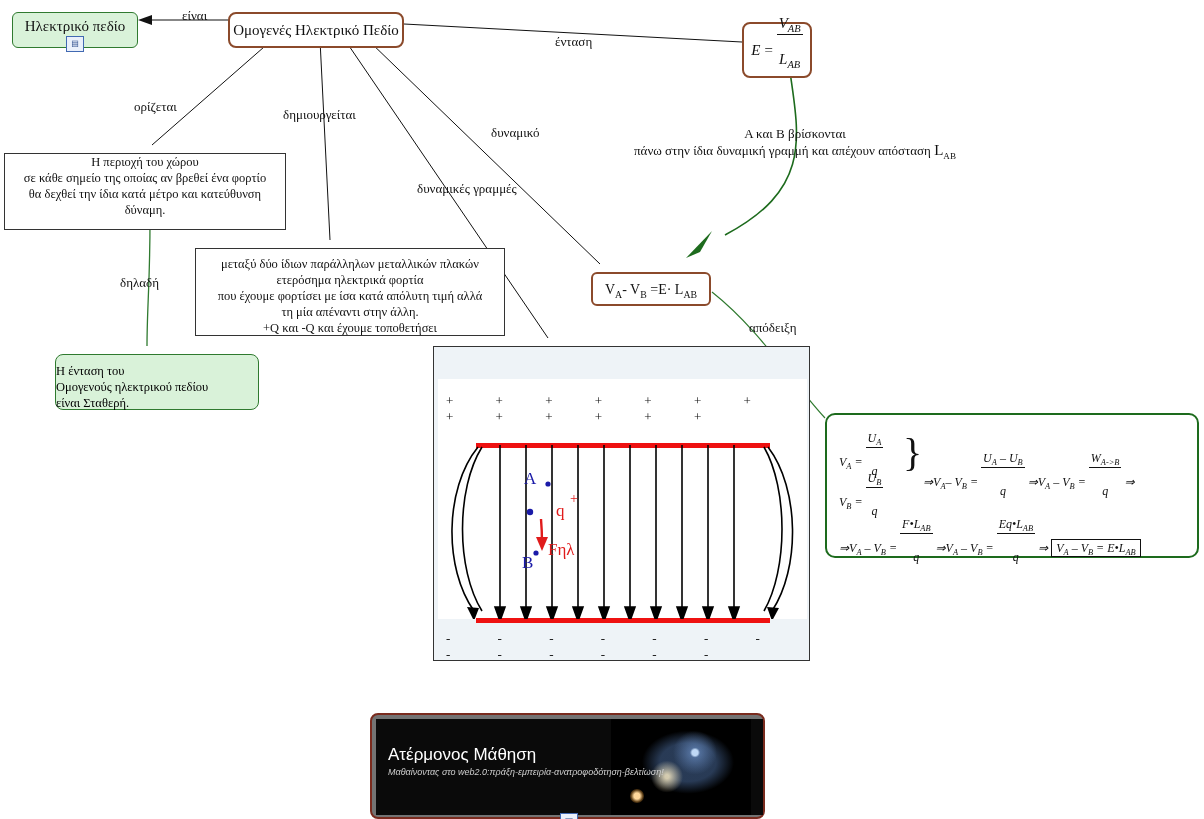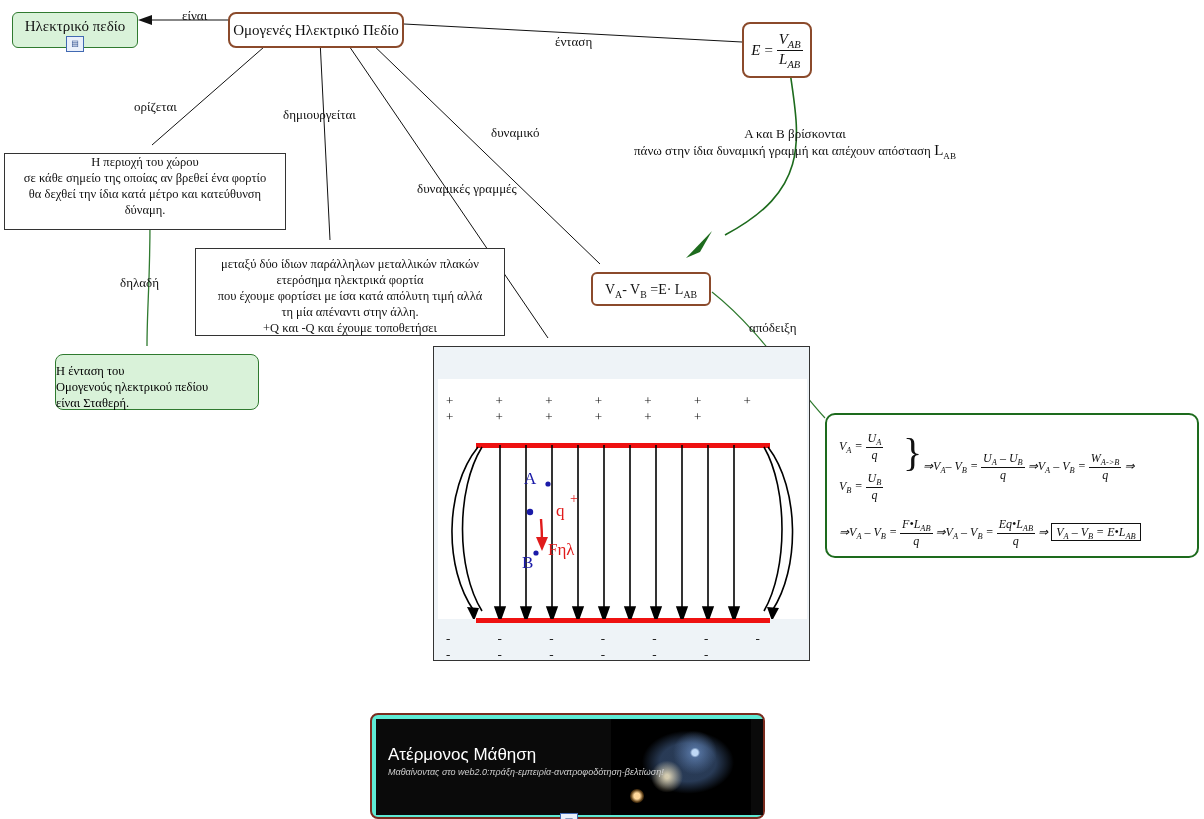--- a/index.html
+++ b/index.html
@@ -40,21 +40,21 @@
   }
 
   
   #n-title{left:228px;top:4px;width:176px;height:36px;line-height:33px;font-size:15px;}
 
   
   #n-formula-e{left:742px;top:14px;width:70px;height:56px;}
   #n-formula-e .frac{display:flex;align-items:center;justify-content:center;height:100%;font-size:15px;font-style:italic;}
   .frac-stack{display:inline-block;text-align:center;vertical-align:middle;}
   .frac-stack .num{display:block;border-bottom:1px solid #111;padding:0 2px;}
-  .frac-stack .den{display:block;padding:0 2px;}
+  .frac-stack .den{display:block;padding:16px 2px;}
   sub{font-size:70%;}
 
   
   #n-definition{left:4px;top:145px;width:282px;height:77px;font-size:12.5px;line-height:16px;}
 
   
   #n-constant{left:55px;top:346px;width:204px;height:56px;padding-top:8px;font-size:12.5px;line-height:16px;border:1px solid #2f7a2f;background:#d9f2d9;border-radius:8px;}
 
   
   #n-plates-desc{left:195px;top:240px;width:310px;height:88px;padding-top:7px;font-size:12.5px;line-height:16px;}
@@ -63,21 +63,21 @@
   #n-vavb{left:591px;top:264px;width:120px;height:34px;line-height:31px;font-size:14px;border-radius:6px;}
 
   
   #n-proof{left:825px;top:405px;width:374px;height:145px;}
 
   
   #n-image-panel{left:433px;top:338px;width:377px;height:315px;background:#eef3f7;border:1px solid #333;}
   #n-image-panel .inner{position:absolute;left:4px;top:32px;width:369px;height:240px;background:#ffffff;}
 
   
-  #n-banner{left:370px;top:705px;width:395px;height:106px;border:2px solid #7a2b1e;border-radius:8px;background:#5eead4;padding:4px;}
+  #n-banner{left:370px;top:705px;width:395px;height:106px;border:2px solid #7a2b1e;border-radius:8px;background:#737373;padding:4px;}
   #n-banner .strip{position:absolute;left:4px;top:4px;width:387px;height:96px;background:#0a0a0a;overflow:hidden;}
   #n-banner .btxt{position:absolute;left:12px;top:26px;color:#ffffff;font-size:17px;font-family:"Liberation Sans",sans-serif;}
   #n-banner .bsub{position:absolute;left:12px;top:48px;color:#cfcfcf;font-size:9px;font-style:italic;font-family:"Liberation Sans",sans-serif;}
   #n-banner .galaxy{
     position:absolute;right:12px;top:0;width:140px;height:96px;
     background:
       radial-gradient(circle at 60% 35%, rgba(200,225,255,.95) 0 3px, rgba(120,160,220,.5) 5px, rgba(0,0,0,0) 22px),
       radial-gradient(circle at 40% 60%, rgba(255,240,200,.8) 0 2px, rgba(0,0,0,0) 16px),
       radial-gradient(ellipse at 55% 45%, rgba(90,130,190,.45) 0 28px, rgba(0,0,0,0) 46px),
       #000;

